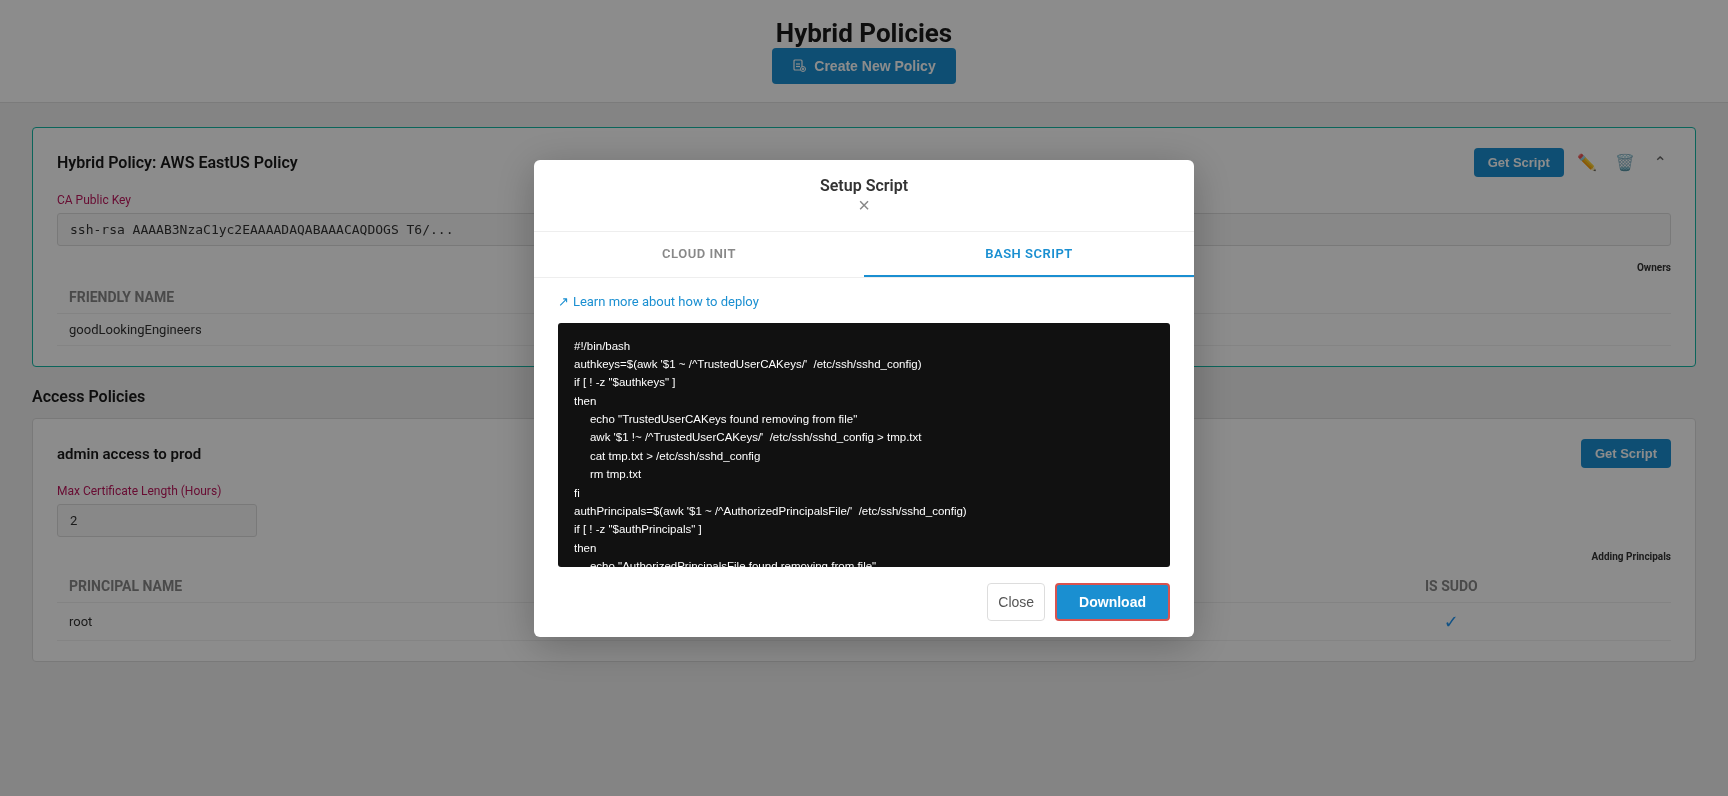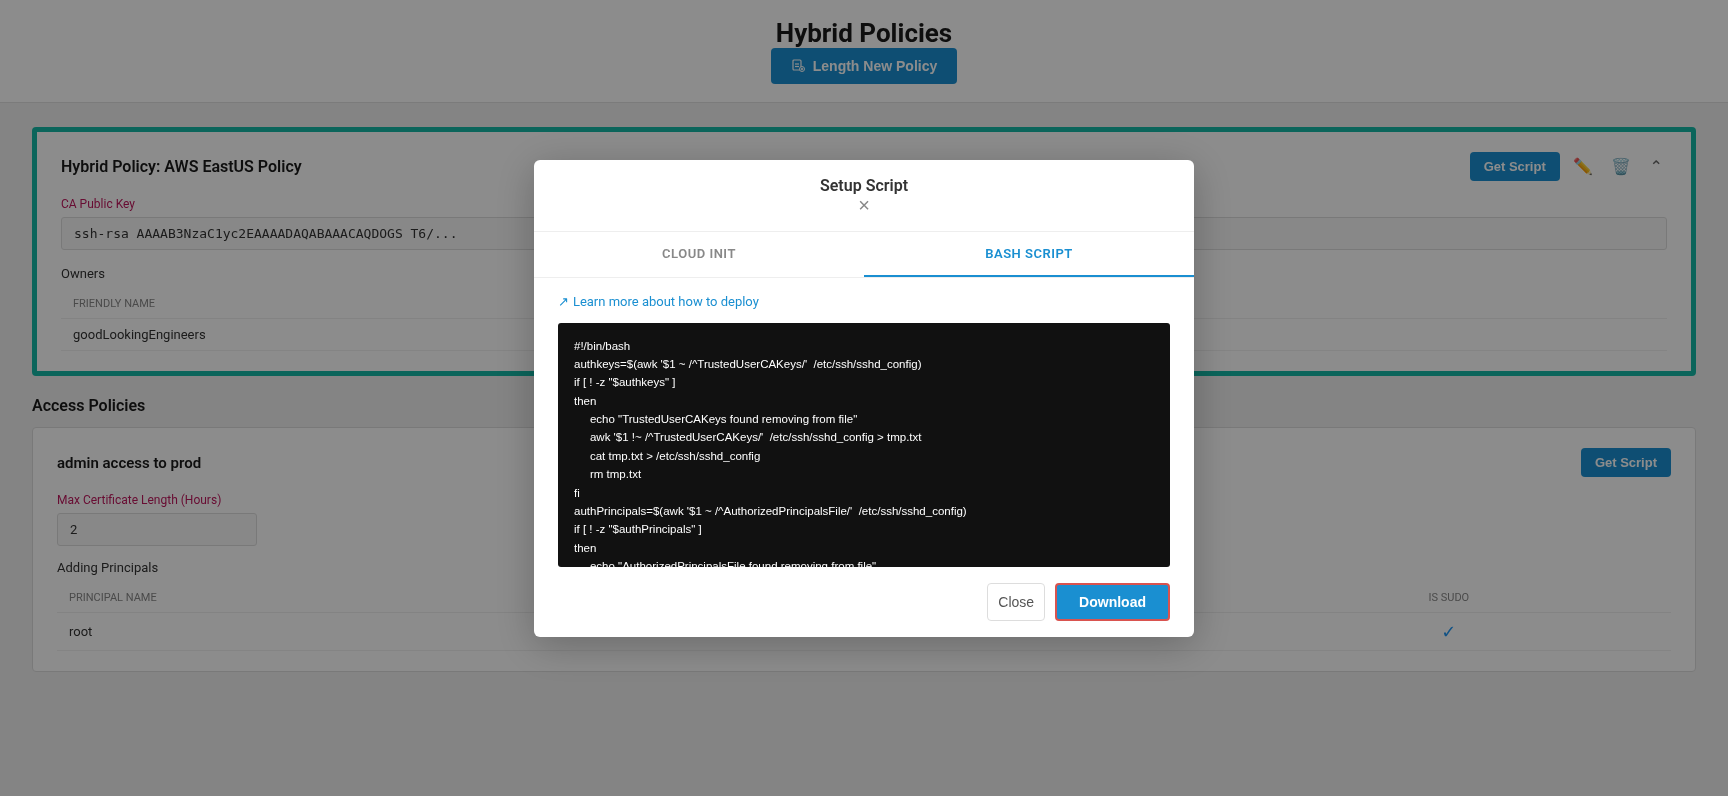--- a/index.html
+++ b/index.html
@@ -40,21 +40,21 @@
     }
 
     
     .page-content {
       padding: 24px 32px;
     }
 
     
     .policy-card {
       background: #fff;
-      border: 5px solid #14b8a6;
+      border: 1px solid #14b8a6;
       border-radius: 4px;
       padding: 20px 24px;
       margin-bottom: 20px;
     }
     .policy-card-header {
       display: flex;
       align-items: center;
       justify-content: space-between;
       margin-bottom: 16px;
     }
@@ -100,32 +100,32 @@
       padding: 8px 12px;
       font-size: 13px;
       color: #333;
       font-family: monospace;
       overflow: hidden;
       text-overflow: ellipsis;
       white-space: nowrap;
     }
 
     .owners-section { margin-top: 16px; }
-    .owners-label { font-size: 13px; font-weight: 400; color: #333; margin-bottom: 8px; }
+    .owners-label { font-size: 10px; font-weight: 700; color: #333; margin-bottom: 8px; text-align: right; }
 
     table {
       width: 100%;
       border-collapse: collapse;
       font-size: 13px;
     }
     th {
       text-align: left;
       color: #888;
-      font-size: 11px;
-      font-weight: 400;
+      font-size: 14px;
+      font-weight: 700;
       text-transform: uppercase;
       padding: 8px 12px;
       border-bottom: 1px solid #eee;
       margin-top: 24px;
     }
     td {
       padding: 8px 12px;
       border-bottom: 1px solid #f0f0f0;
       color: #333;
     }
@@ -307,21 +307,21 @@
   <h1 class="page-title">Hybrid Policies</h1>
   <button class="create-policy-btn">
     <svg width="14" height="14" viewBox="0 0 14 14" fill="none">
       <rect x="2" y="1" width="8" height="10" rx="1" stroke="white" stroke-width="1.2" fill="none"></rect>
       <line x1="4" y1="5" x2="8" y2="5" stroke="white" stroke-width="1.2"></line>
       <line x1="4" y1="7.5" x2="8" y2="7.5" stroke="white" stroke-width="1.2"></line>
       <circle cx="11" cy="10" r="2.5" fill="#1a8fd1" stroke="white" stroke-width="1"></circle>
       <line x1="11" y1="8.8" x2="11" y2="11.2" stroke="white" stroke-width="1.2"></line>
       <line x1="9.8" y1="10" x2="12.2" y2="10" stroke="white" stroke-width="1.2"></line>
     </svg>
-    <span>Length New Policy</span>
+    <span>Create New Policy</span>
   </button>
 </div>
 
 <div class="page-content">
 
   <div class="policy-card">
     <div class="policy-card-header">
       <span class="policy-name">Hybrid Policy: AWS EastUS Policy</span>
       <div class="policy-actions">
         <button class="get-script-btn">Get Script</button>

